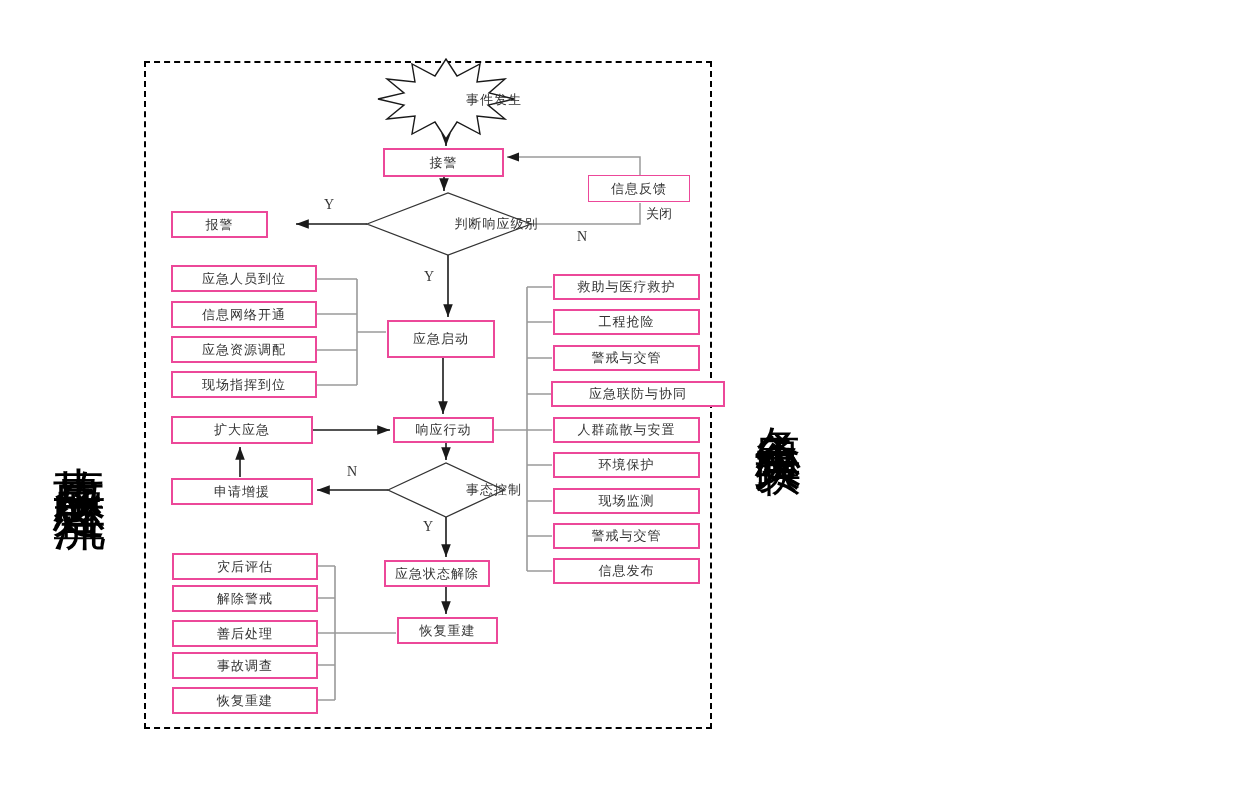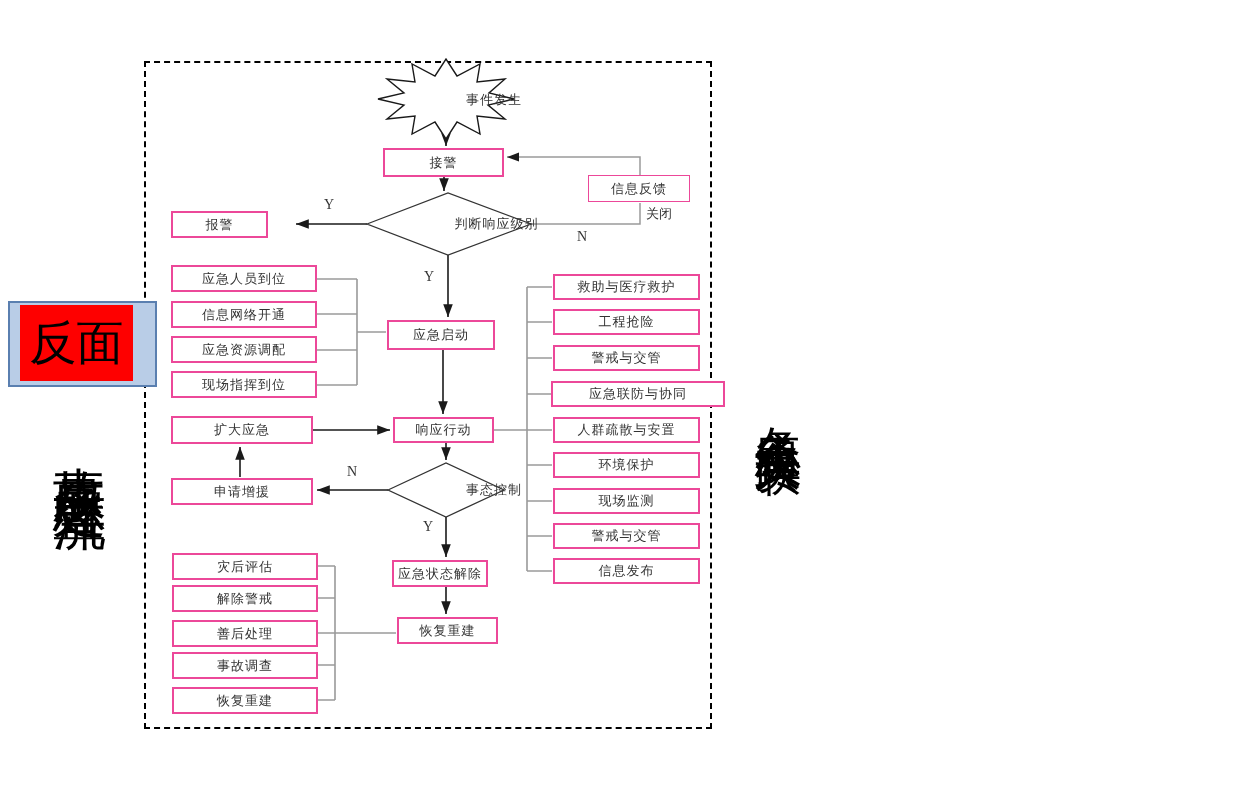--- a/index.html
+++ b/index.html
@@ -88,27 +88,27 @@
 
   <div class="node" style="left:383px;top:148px;width:121px;height:29px">接警</div>
   <div class="node" style="left:588px;top:175px;width:102px;height:27px;border-width:1.5px">信息反馈</div>
   <div class="node" style="left:171px;top:211px;width:97px;height:27px">报警</div>
 
   <div class="node" style="left:171px;top:265px;width:146px;height:27px">应急人员到位</div>
   <div class="node" style="left:171px;top:301px;width:146px;height:27px">信息网络开通</div>
   <div class="node" style="left:171px;top:336px;width:146px;height:27px">应急资源调配</div>
   <div class="node" style="left:171px;top:371px;width:146px;height:27px">现场指挥到位</div>
 
-  <div class="node" style="left:387px;top:320px;width:108px;height:30px">应急启动</div>
+  <div class="node" style="left:387px;top:320px;width:108px;height:38px">应急启动</div>
 
   <div class="node" style="left:171px;top:416px;width:142px;height:28px">扩大应急</div>
   <div class="node" style="left:393px;top:417px;width:101px;height:26px">响应行动</div>
   <div class="node" style="left:171px;top:478px;width:142px;height:27px">申请增援</div>
 
-  <div class="node" style="left:392px;top:560px;width:96px;height:27px">应急状态解除</div>
+  <div class="node" style="left:384px;top:560px;width:106px;height:27px">应急状态解除</div>
   <div class="node" style="left:397px;top:617px;width:101px;height:27px">恢复重建</div>
 
   <div class="node" style="left:172px;top:553px;width:146px;height:27px">灾后评估</div>
   <div class="node" style="left:172px;top:585px;width:146px;height:27px">解除警戒</div>
   <div class="node" style="left:172px;top:620px;width:146px;height:27px">善后处理</div>
   <div class="node" style="left:172px;top:652px;width:146px;height:27px">事故调查</div>
   <div class="node" style="left:172px;top:687px;width:146px;height:27px">恢复重建</div>
 
   <div class="node" style="left:553px;top:274px;width:147px;height:26px">救助与医疗救护</div>
   <div class="node" style="left:553px;top:309px;width:147px;height:26px">工程抢险</div>
@@ -120,20 +120,17 @@
   <div class="node" style="left:553px;top:523px;width:147px;height:26px">警戒与交管</div>
   <div class="node" style="left:553px;top:558px;width:147px;height:26px">信息发布</div>
 
   <div class="edge-label" style="left:324px;top:197px">Y</div>
   <div class="edge-label" style="left:424px;top:269px">Y</div>
   <div class="edge-label" style="left:577px;top:229px">N</div>
   <div class="edge-label" style="left:646px;top:205px;font-size:13px">关闭</div>
   <div class="edge-label" style="left:347px;top:464px">N</div>
   <div class="edge-label" style="left:423px;top:519px">Y</div>
 
-  <div class="badge-frame">
-    <div class="badge-red">反面</div>
-  </div>
 
   <div class="vtitle vtitle-left">事故应急处置流</div>
   <div class="vtitle vtitle-right">各应急小组负责人联</div>
 
 </div>
 
 </body></html>

